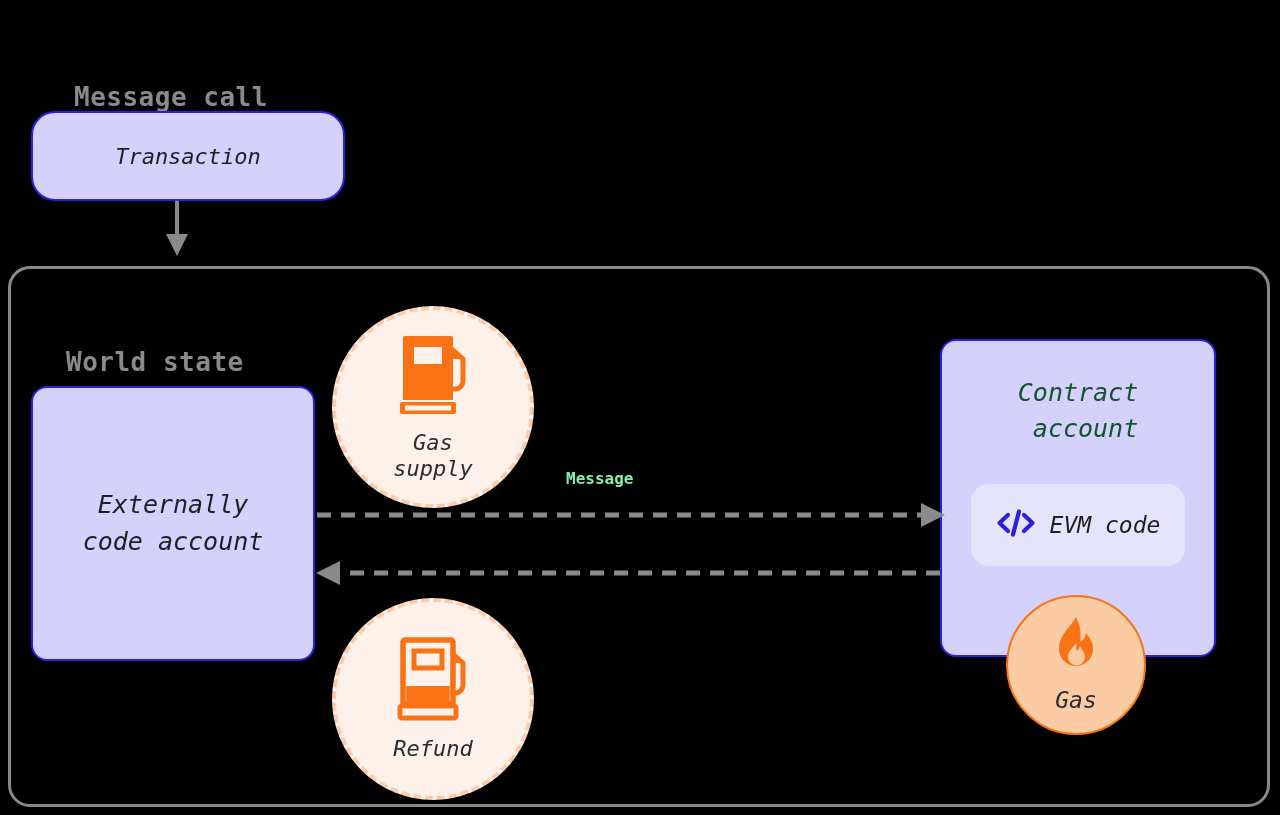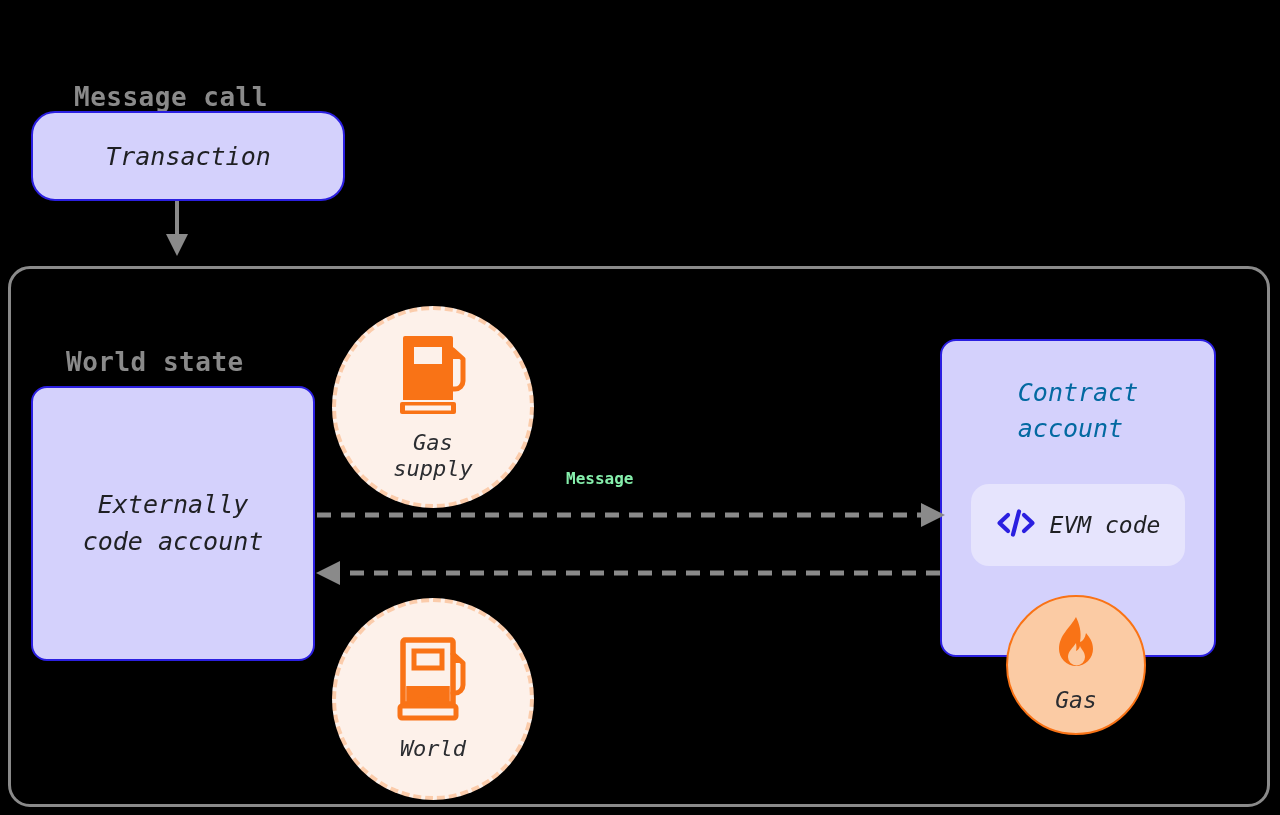--- a/index.html
+++ b/index.html
@@ -66,21 +66,21 @@
     font-style: italic;
     text-align: center;
   }
 
   #transaction-box {
     left: 31px;
     top: 111px;
     width: 314px;
     height: 90px;
     border-radius: 24px;
-    font-size: 25px;
+    font-size: 22px;
   }
 
   #eoa-box {
     left: 31px;
     top: 386px;
     width: 284px;
     height: 275px;
     border-radius: 16px;
     font-size: 25px;
     line-height: 1.45;
@@ -94,22 +94,22 @@
     border-radius: 16px;
     flex-direction: column;
     justify-content: flex-start;
     padding-top: 34px;
     font-size: 25px;
     line-height: 1.45;
   }
 
   #contract-title {
     font-style: italic;
-    color: #0369a1;
-    text-align: left;
+    color: #14532d;
+    text-align: right;
     line-height: 1.45;
   }
 
   #evm-code-badge {
     position: absolute;
     left: 971px;
     top: 484px;
     width: 214px;
     height: 82px;
     background: #e6e4fd;
@@ -263,21 +263,21 @@
         <path d="M9.5 50 h12 l10 12 l10 -12 h11 v18 h-43 z" fill="#f97316"></path>
 
         <rect x="17" y="15" width="28" height="17" fill="none" stroke="#f97316" stroke-width="5"></rect>
 
         <rect x="3" y="70" width="56" height="12" rx="2" fill="none" stroke="#f97316" stroke-width="5"></rect>
 
         <path d="M56 18 l10 9 v22 a8 8 0 0 1 -8 8 h-2" fill="none" stroke="#f97316" stroke-width="5" stroke-linecap="round" stroke-linejoin="round"></path>
         <path d="M56 18 l10 9 h-10 z" fill="#f97316"></path>
       </svg>
     </span>
-    <span class="circle-label" id="refund-label">World</span>
+    <span class="circle-label" id="refund-label">Refund</span>
   </div>
 
   <div class="badge-circle" id="gas-circle">
     <span>
       <svg width="62" height="66" viewBox="0 0 62 66" aria-hidden="true">
         <path d="M31 2
                  C25 13 14 20 14 34
                  a17 17 0 0 0 34 0
                  c0 -8 -4 -12 -7 -16
                  c-1 5 -3 8 -6 9

